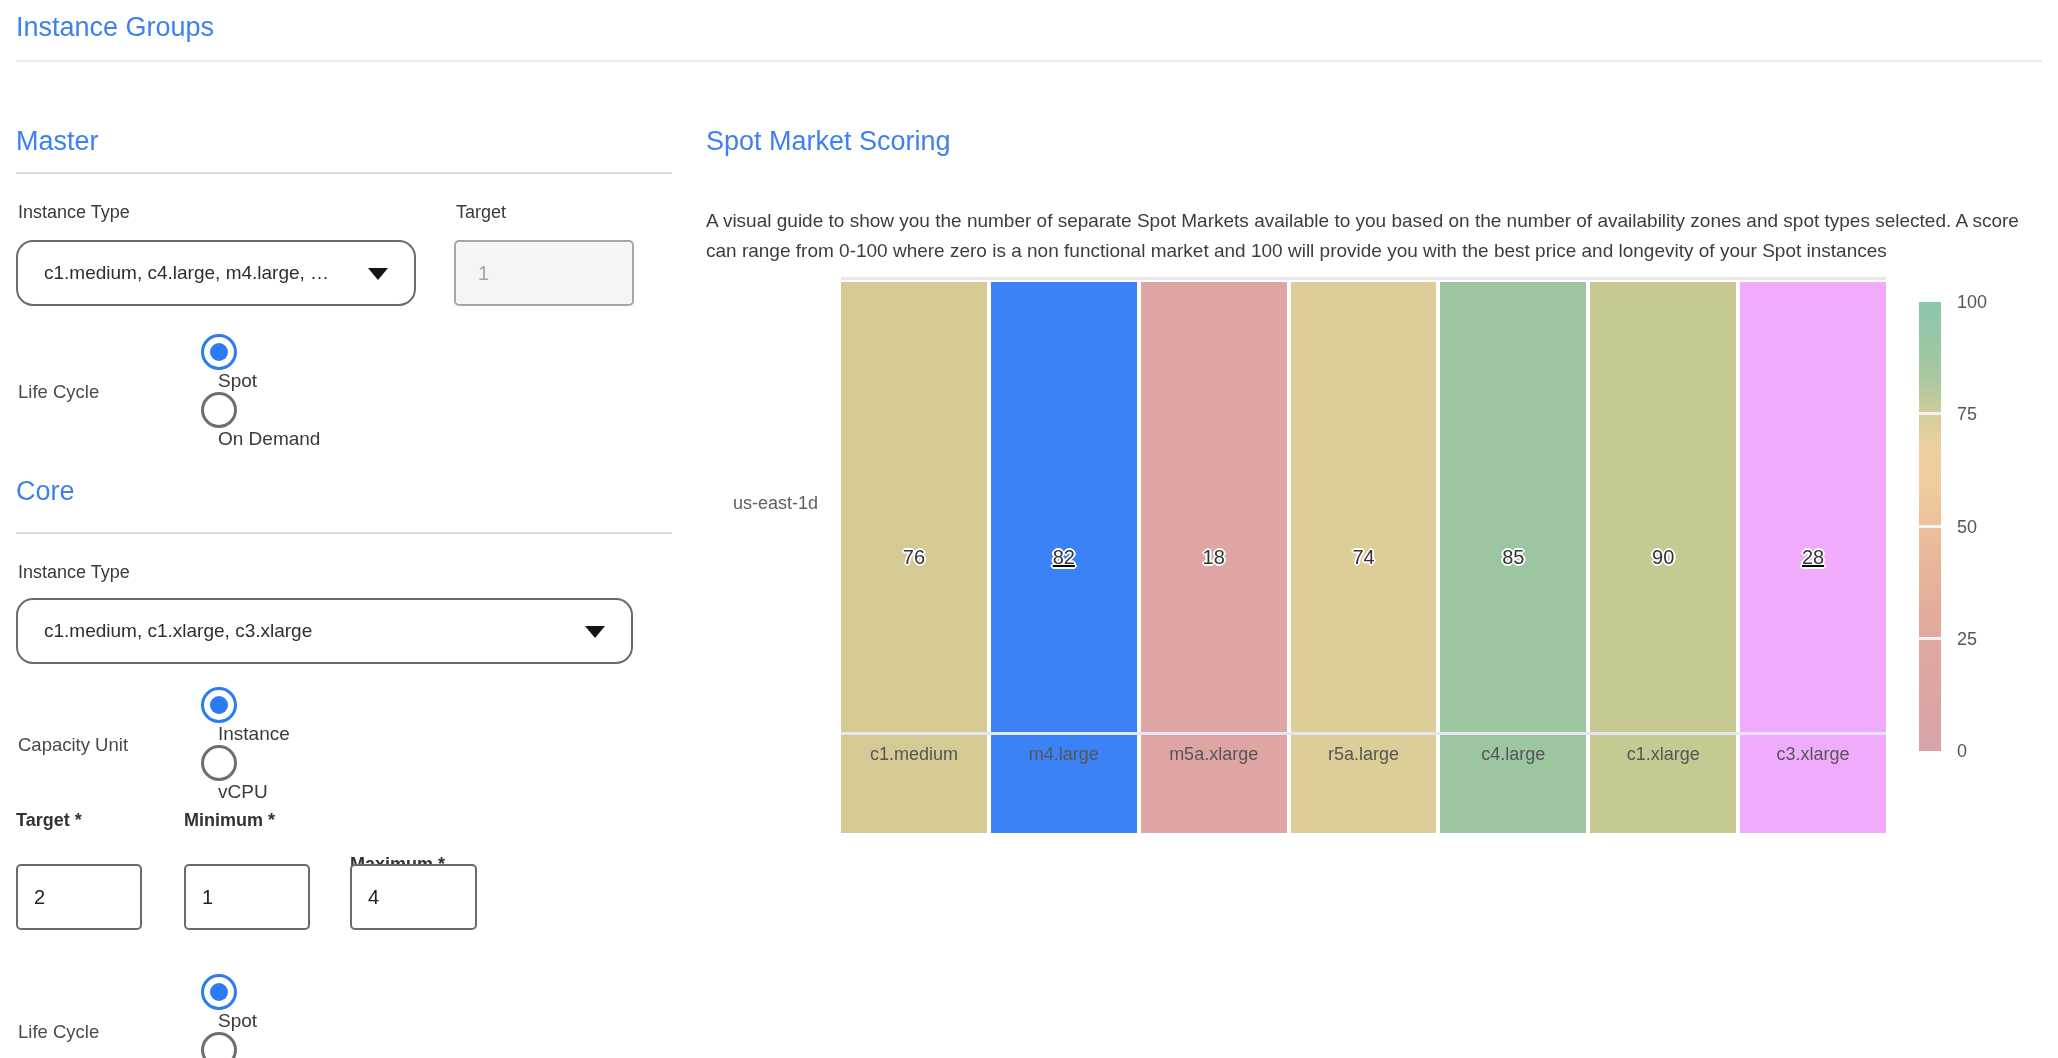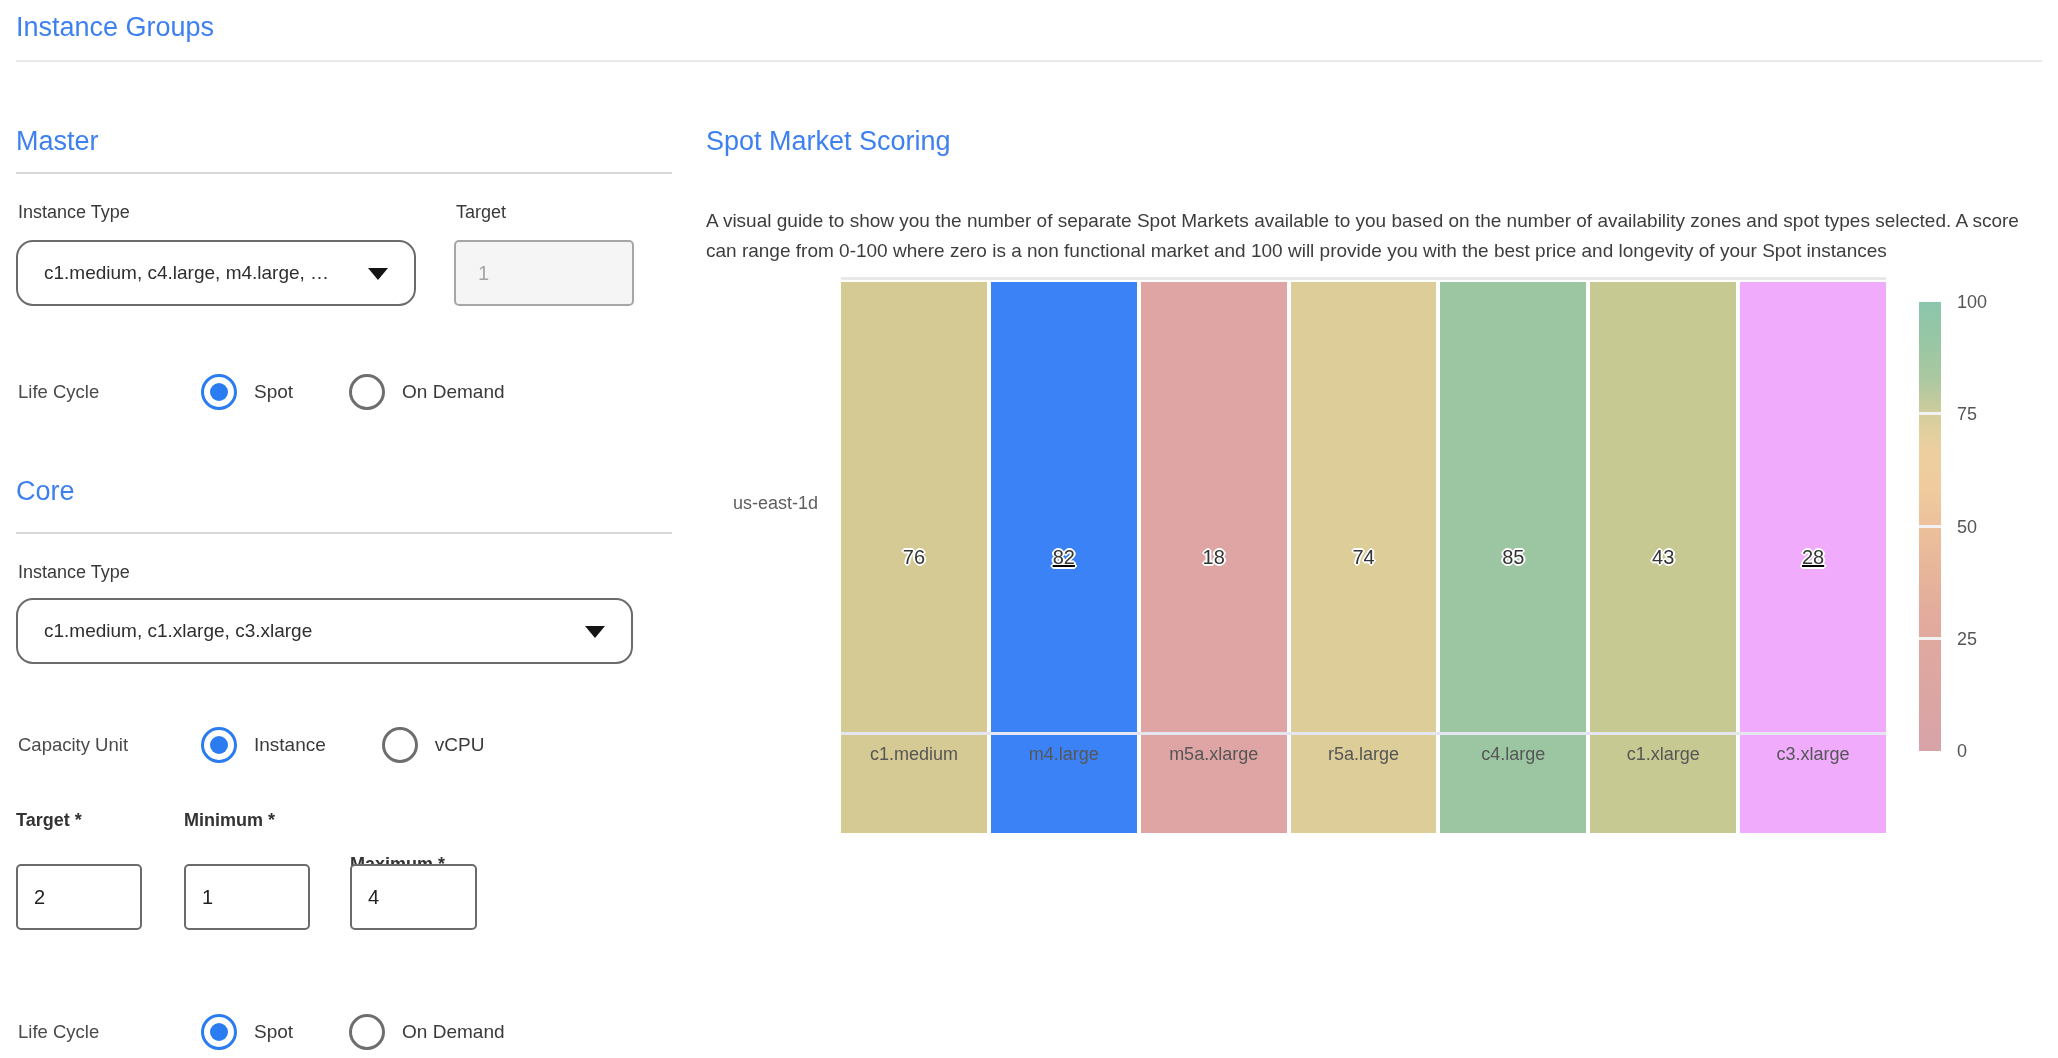--- a/index.html
+++ b/index.html
@@ -29,21 +29,21 @@
   .caret { position:absolute; right:26px; top:50%; margin-top:-5px; width:0; height:0;
            border-left:10px solid transparent; border-right:10px solid transparent;
            border-top:12px solid #141414; }
 
   .text-input { height:66px; border:2px solid #6b6b6b; border-radius:5px; background:#fff;
                 font-family:inherit; font-size:20px; color:#222; padding:0 0 0 16px; width:100%; }
   .text-input.disabled { background:#f5f5f5; border-color:#a6a6a6; color:#a5a5a5; padding-left:22px; }
 
   .form-row { left:0; right:0; height:40px; display:flex; align-items:center; }
   .row-label { width:185px; font-size:18.5px; color:#4a4a4a; flex:0 0 185px; padding-left:2px; }
-  .radio-group { display:flex; align-items:center; }
+  .radio-group { display:flex; align-items:flex-start;flex-direction:column; }
   .radio { width:36px; height:36px; border:3px solid #6e6e6e; border-radius:50%;
            background:#fff; position:relative; cursor:pointer; flex:0 0 36px; }
   .radio.checked { border-color:#2b7cf0; }
   .radio.checked::after { content:""; position:absolute; left:50%; top:50%;
            transform:translate(-50%,-50%); width:18px; height:18px; border-radius:50%;
            background:#2b7cf0; }
   .radio-label { font-size:19px; color:#3a3a3a; margin-left:17px; margin-right:56px; }
 
   
   .sm-desc { top:206px; left:0; width:1334px; font-size:19px; line-height:30px; color:#3d3d3d; }
@@ -157,21 +157,21 @@
         <div class="hm-cell" style="background: rgb(222, 165, 164);">
           <span class="hm-val">18</span>
         </div>
         <div class="hm-cell" style="background: rgb(221, 205, 152);">
           <span class="hm-val">74</span>
         </div>
         <div class="hm-cell" style="background: rgb(156, 198, 161);">
           <span class="hm-val">85</span>
         </div>
         <div class="hm-cell" style="background: rgb(198, 202, 146);">
-          <span class="hm-val">43</span>
+          <span class="hm-val">90</span>
         </div>
         <div class="hm-cell" style="background: #f0abfc; text-decoration: underline;">
           <span class="hm-val">28</span>
         </div>
       </div>
   </div>
   <div id="hm-bottomline"></div>
 
   <div id="hm-ylabel">us-east-1d</div>
   <div id="hm-xlabels">

